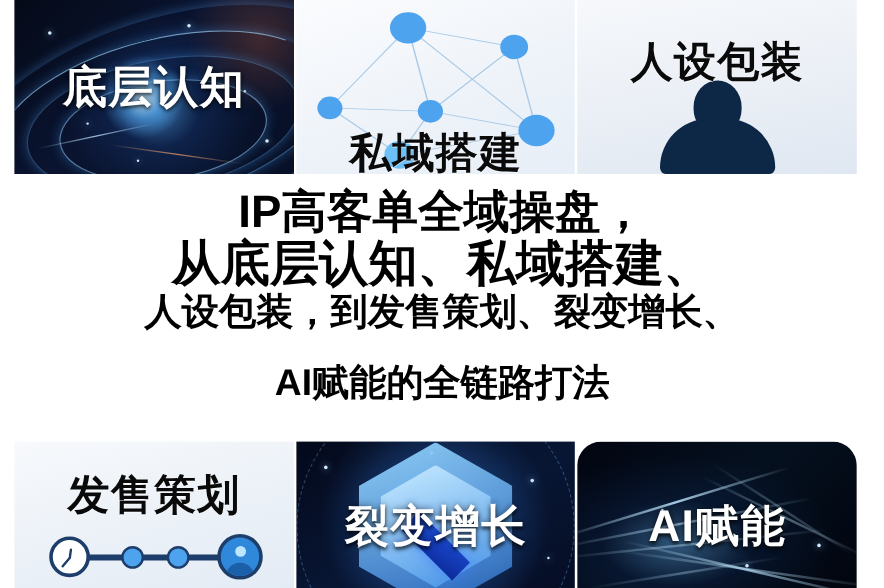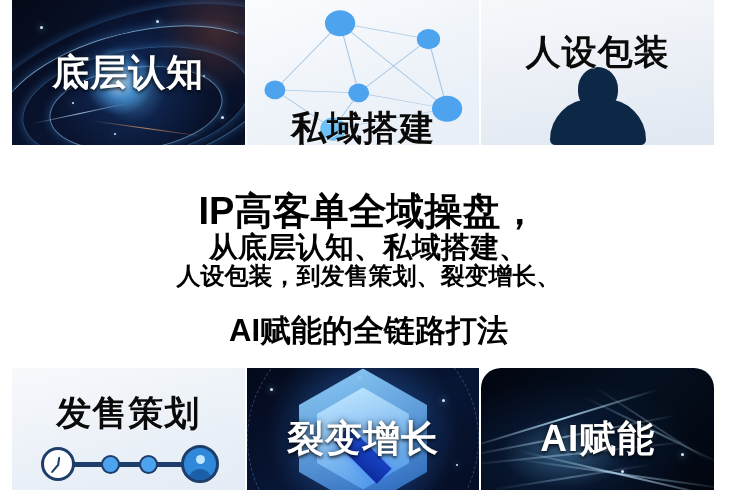--- a/index.html
+++ b/index.html
@@ -247,33 +247,33 @@
 
   
   .title-block{
     position:absolute;
     left:0;top:145px;
     width:737px;height:204px;
     background:#ffffff;
     display:flex;
     flex-direction:column;
     align-items:center;
-    justify-content:flex-end;
+    justify-content:center;
     z-index:40;
   }
   .t-line{
     color:#000000;
     font-weight:bold;
     white-space:nowrap;
     text-align:center;
     letter-spacing:0;
   }
   .t-line.l1{font-size:38px;line-height:1.06;}
-  .t-line.l2{font-size:29px;line-height:1.12;}
-  .t-line.l3{font-size:24px;line-height:1.12;}
+  .t-line.l2{font-size:41px;line-height:1.12;}
+  .t-line.l3{font-size:31px;line-height:1.12;}
   .t-line.l4{font-size:31px;line-height:1.12;margin-top:24px;}
 </style>
 </head>
 <body>
 
 <div class="poster">
 
   <div class="row row-top">
 
     <div class="panel p-cognition">

